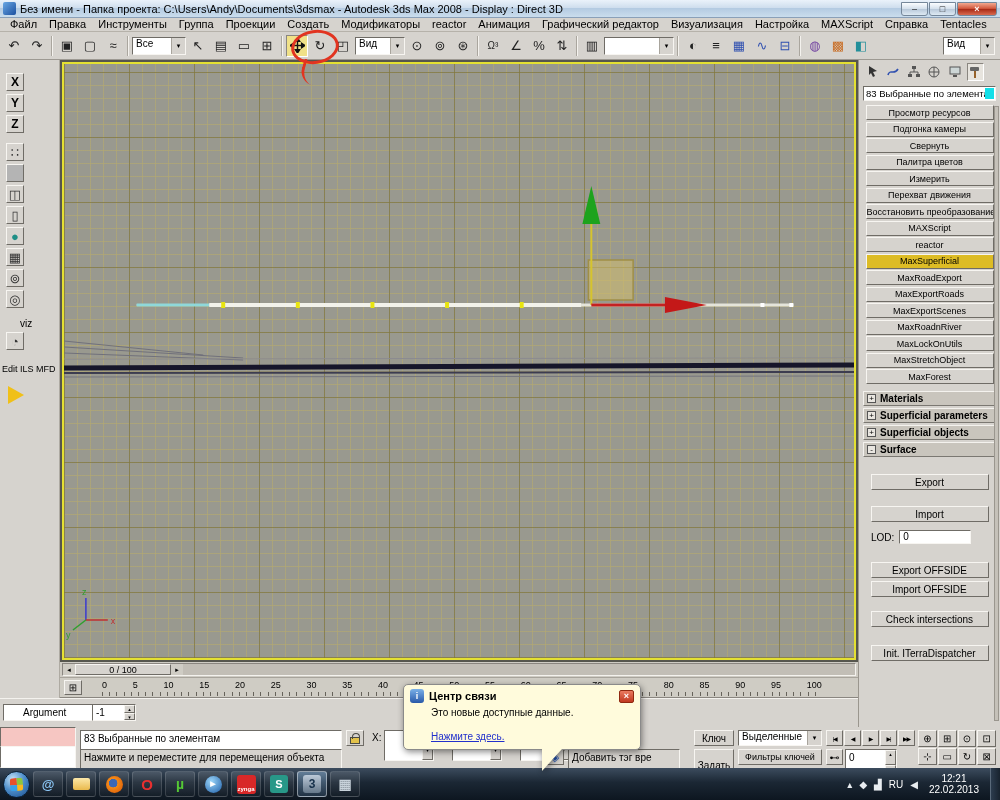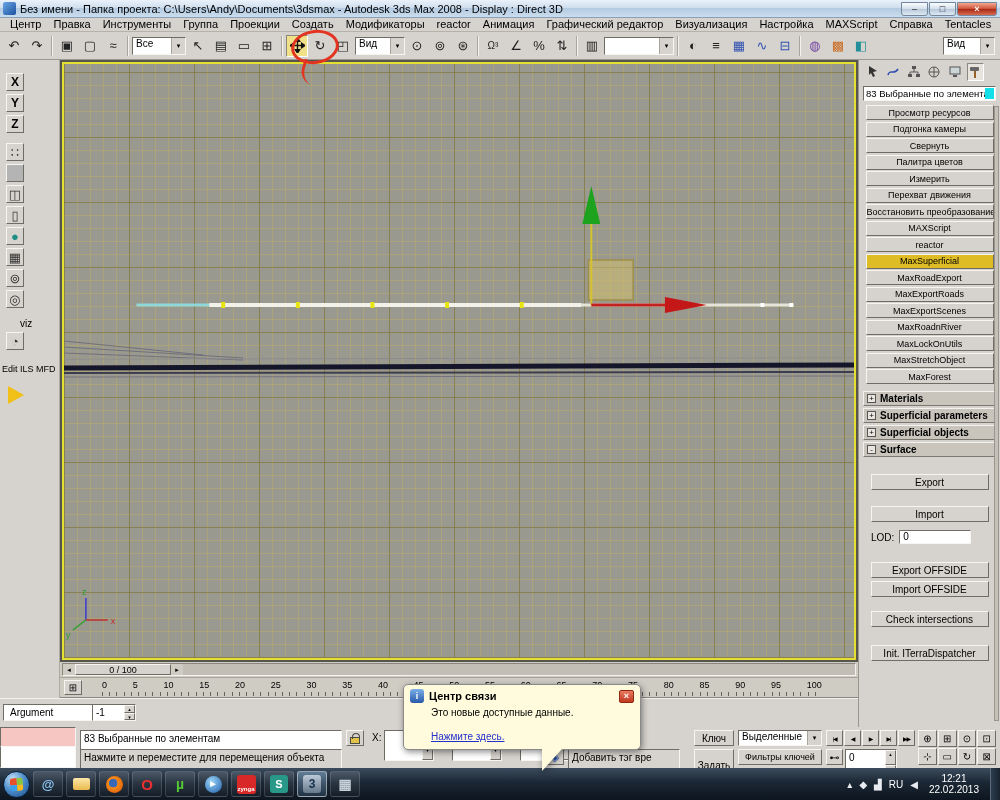--- a/index.html
+++ b/index.html
@@ -97,21 +97,21 @@
     border-color:#f7f5f1 #6f6c66 #6f6c66 #f7f5f1;font-size:10px;text-align:center;font-family:inherit;white-space:nowrap;overflow:hidden;}
   .mt14{margin-top:14px}.mt16{margin-top:16px}.mt18{margin-top:18px}
   .lod-row{display:flex;align-items:center;gap:5px;margin:8px 0 4px 12px;}
   .lod-label{font-size:10px;}
   .lod-field{width:72px;height:14px;background:#fff;border:1px solid;border-color:#6f6c66 #f7f5f1 #f7f5f1 #6f6c66;font-size:10px;padding:0 3px;}
   .cp-scrollbar{position:absolute;right:1px;top:46px;bottom:6px;width:5px;background:#c5c1b9;border:1px solid #9a968e;}
 
   
   .row-a{position:absolute;left:0;top:698px;width:858px;height:29px;background:#d6d3ce;border-top:1px solid #f4f2ee;}
   .arg-combo{position:absolute;left:3px;top:5px;width:98px;height:17px;background:#fff;border:1px solid;
-    border-color:#6f6c66 #f7f5f1 #f7f5f1 #6f6c66;font-size:10px;padding:2px 6px;}
+    border-color:#6f6c66 #f7f5f1 #f7f5f1 #6f6c66;font-size:10px;padding:2px 19px;}
   .arg-spin{position:absolute;left:92px;top:5px;width:44px;height:17px;background:#fff;border:1px solid;
     border-color:#6f6c66 #f7f5f1 #f7f5f1 #6f6c66;font-size:10px;padding:2px 13px 0 3px;}
   .spin{position:absolute;right:0;top:0;bottom:0;width:11px;display:flex;flex-direction:column;}
   .spin i{flex:1;font-style:normal;font-size:5px;line-height:6px;text-align:center;background:#d6d3ce;
     border:1px solid;border-color:#f7f5f1 #6f6c66 #6f6c66 #f7f5f1;overflow:hidden;}
 
   
   .status-strip{position:absolute;left:0;top:727px;width:1000px;height:41px;background:#d6d3ce;}
   .mini-listener{position:absolute;left:0;top:0;width:76px;height:41px;}
   .ml-pink{height:20px;background:#f6c6c2;border:1px solid;border-color:#6f6c66 #f7f5f1 #f7f5f1 #6f6c66;}
@@ -198,21 +198,21 @@
     <span class="app-ico"></span>
     <span class="title-text">Без имени  - Папка проекта: C:\Users\Andy\Documents\3dsmax  - Autodesk 3ds Max 2008  - Display : Direct 3D</span>
     <span class="caption">
       <span class="cap-btn">–</span>
       <span class="cap-btn">□</span>
       <span class="cap-btn close">×</span>
     </span>
   </div>
 
   <div class="menubar">
-    <span class="menu-item">Центр</span>
+    <span class="menu-item">Файл</span>
       <span class="menu-item">Правка</span>
       <span class="menu-item">Инструменты</span>
       <span class="menu-item">Группа</span>
       <span class="menu-item">Проекции</span>
       <span class="menu-item">Создать</span>
       <span class="menu-item">Модификаторы</span>
       <span class="menu-item">reactor</span>
       <span class="menu-item">Анимация</span>
       <span class="menu-item">Графический редактор</span>
       <span class="menu-item">Визуализация</span>

